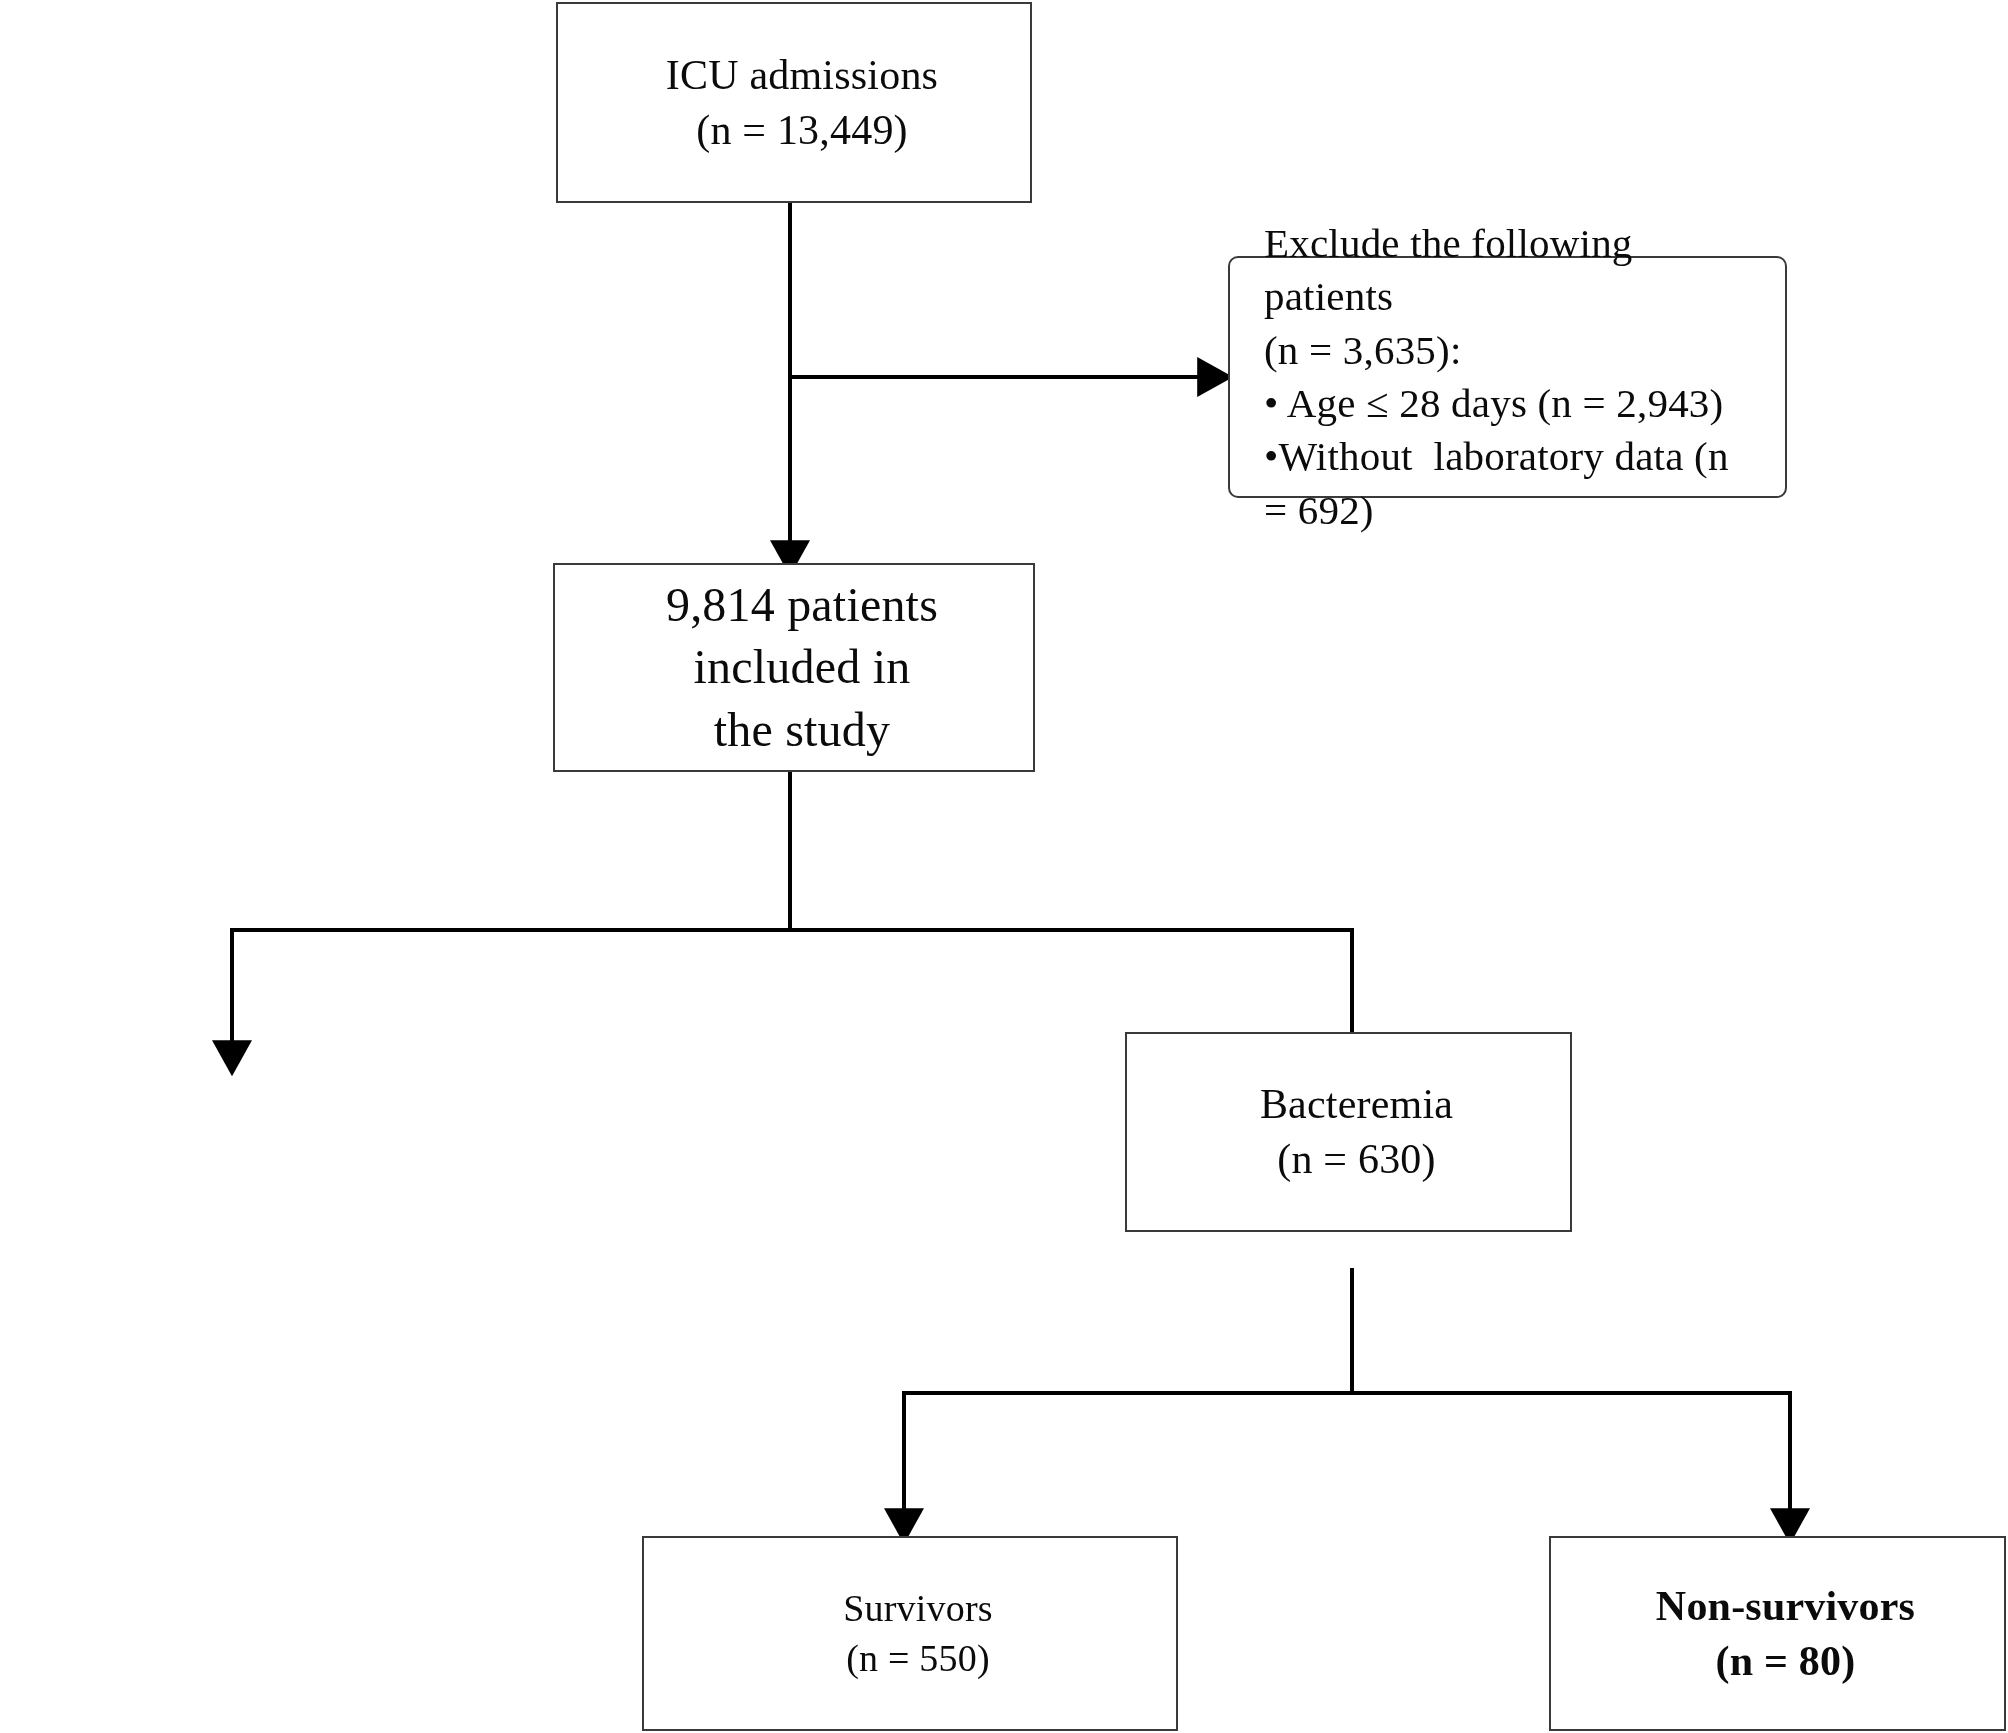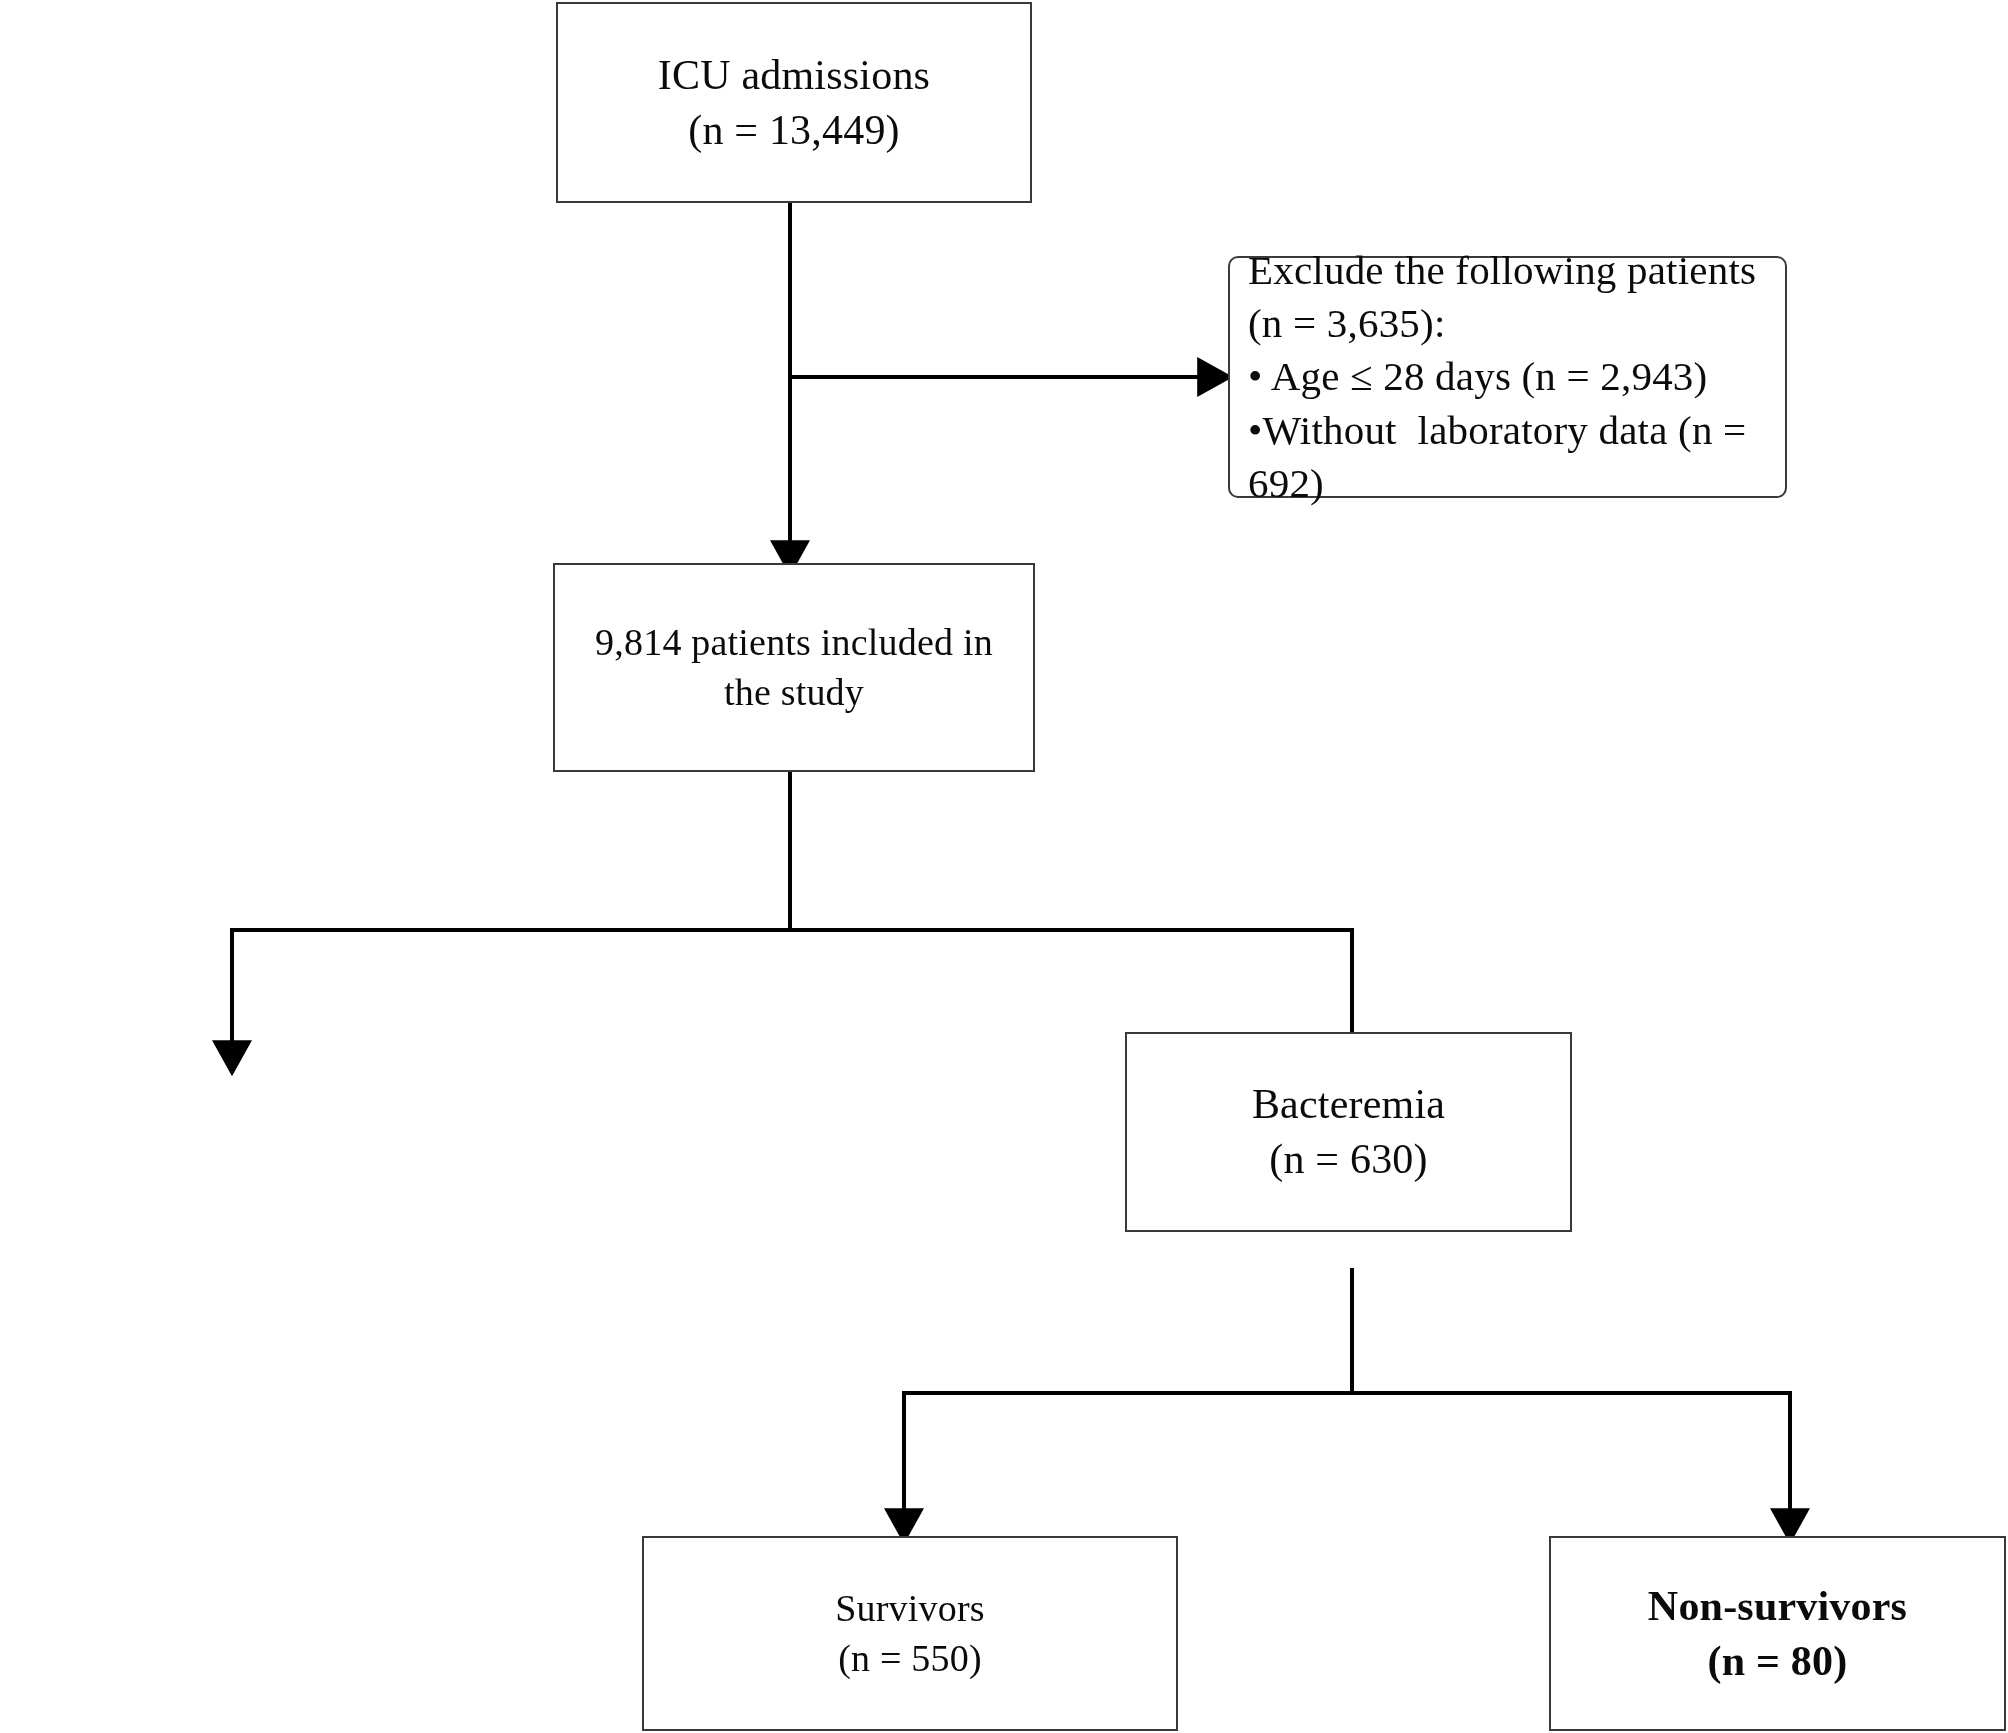--- a/index.html
+++ b/index.html
@@ -35,34 +35,35 @@
     color: #0b0b0b;
     line-height: 1.30;
     letter-spacing: 0.2px;
   }
   .node .txt {
     display: block;
     width: 100%;
     padding: 0 26px;
     box-sizing: border-box;
     white-space: pre-wrap;
+    margin-left: 16px;
   }
   .node.left-align {
     justify-content: flex-start;
     text-align: left;
     border-radius: 10px;
   }
   .node.left-align .txt {
     padding-left: 18px;
   }
 
   
   #node-icu          { left: 556px;  top: 2px;    width: 476px;  height: 201px; font-size: 42px; }
   #node-exclude      { left: 1228px; top: 256px;  width: 559px;  height: 242px; font-size: 41px; }
-  #node-included     { left: 553px;  top: 563px;  width: 482px;  height: 209px; font-size: 38px; }
+  #node-included     { left: 553px;  top: 563px;  width: 482px;  height: 209px; font-size: 48px; }
   #node-nonbact      { left: 2px;    top: 1068px; width: 465px;  height: 200px; font-size: 42px; }
   #node-bact         { left: 1125px; top: 1032px; width: 447px;  height: 200px; font-size: 42px; }
   #node-survivors    { left: 642px;  top: 1536px; width: 536px;  height: 195px; font-size: 38px; }
   #node-nonsurvivors { left: 1549px; top: 1536px; width: 457px;  height: 195px; font-size: 42px; font-weight: bold; }
 
   #node-included .txt { text-align: center; }
   #node-exclude .txt  { line-height: 1.30; }
 </style>
 </head>
 <body>

